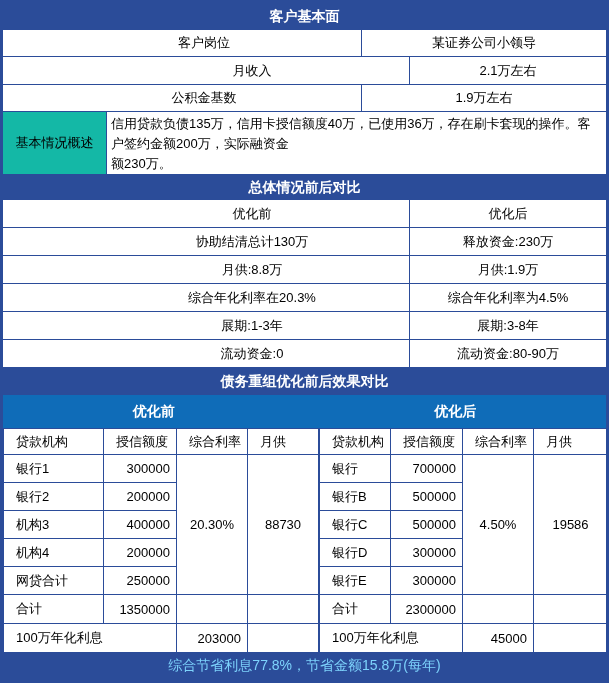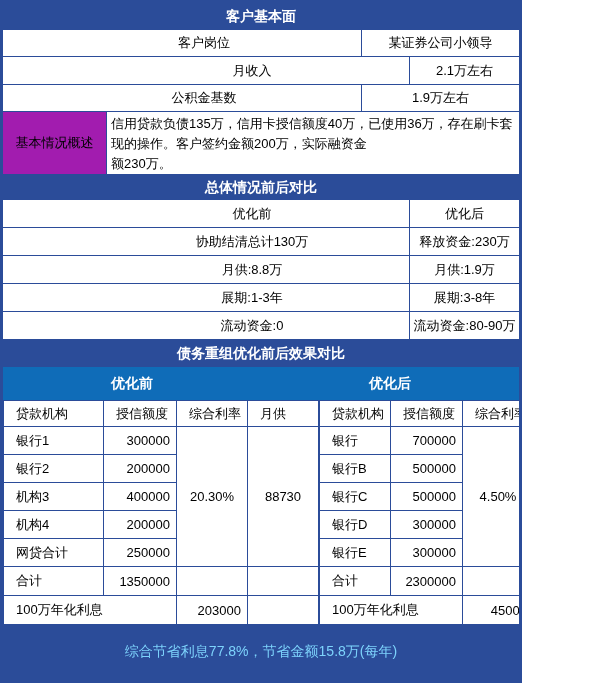--- a/index.html
+++ b/index.html
@@ -2,21 +2,21 @@
 <html><head>
 <meta charset="utf-8">
 <style>
   * { margin: 0; padding: 0; box-sizing: border-box; }
   html, body { background: #ffffff; }
   body {
     font-family: "Liberation Sans", "DejaVu Sans", sans-serif;
     color: #000;
   }
   .board {
-    width: 522px; height: 683px;
+    width: 609px; height: 683px;
     border: 3px solid #2b4c99;
     background: #ffffff;
     display: flex; flex-direction: column;
     overflow: hidden;
   }
   .sec-header {
     background: #2b4c99; color: #ffffff;
     font-size: 14px; font-weight: bold;
     display: flex; align-items: center; justify-content: center;
     flex: 0 0 auto;
@@ -37,21 +37,21 @@
   }
   .kv-left { flex: 0 0 315px; border-right: 1px solid #2b4c99; margin-left: 44px; }
   .kv-right { flex: 1 1 auto; }
   .overview-row {
     display: flex; flex: 0 0 auto; height: 63px;
     border-bottom: 1px solid #2b4c99;
     font-size: 13px;
   }
   .ov-label {
     flex: 0 0 104px; border-right: 1px solid #2b4c99;
-    background: #a21caf;
+    background: #14b8a6;
     display: flex; align-items: center; justify-content: center;
     white-space: nowrap;
   }
   .ov-text {
     flex: 1 1 auto; padding: 2px 3px 2px 4px;
     line-height: 20px; white-space: pre-wrap;
   }
   .band {
     background: #0f6cb8; color: #ffffff;
     height: 33px; flex: 0 0 auto;
@@ -120,20 +120,24 @@
   </div>
   <div class="kv-row r28">
     <div class="kv-left">协助结清总计130万</div>
     <div class="kv-right">释放资金:230万</div>
   </div>
   <div class="kv-row r28">
     <div class="kv-left">月供:8.8万</div>
     <div class="kv-right">月供:1.9万</div>
   </div>
   <div class="kv-row r28">
+    <div class="kv-left">综合年化利率在20.3%</div>
+    <div class="kv-right">综合年化利率为4.5%</div>
+  </div>
+  <div class="kv-row r28">
     <div class="kv-left">展期:1-3年</div>
     <div class="kv-right">展期:3-8年</div>
   </div>
   <div class="kv-row r28">
     <div class="kv-left">流动资金:0</div>
     <div class="kv-right">流动资金:80-90万</div>
   </div>
 
   <div class="sec-header h3">债务重组优化前后效果对比</div>
 

